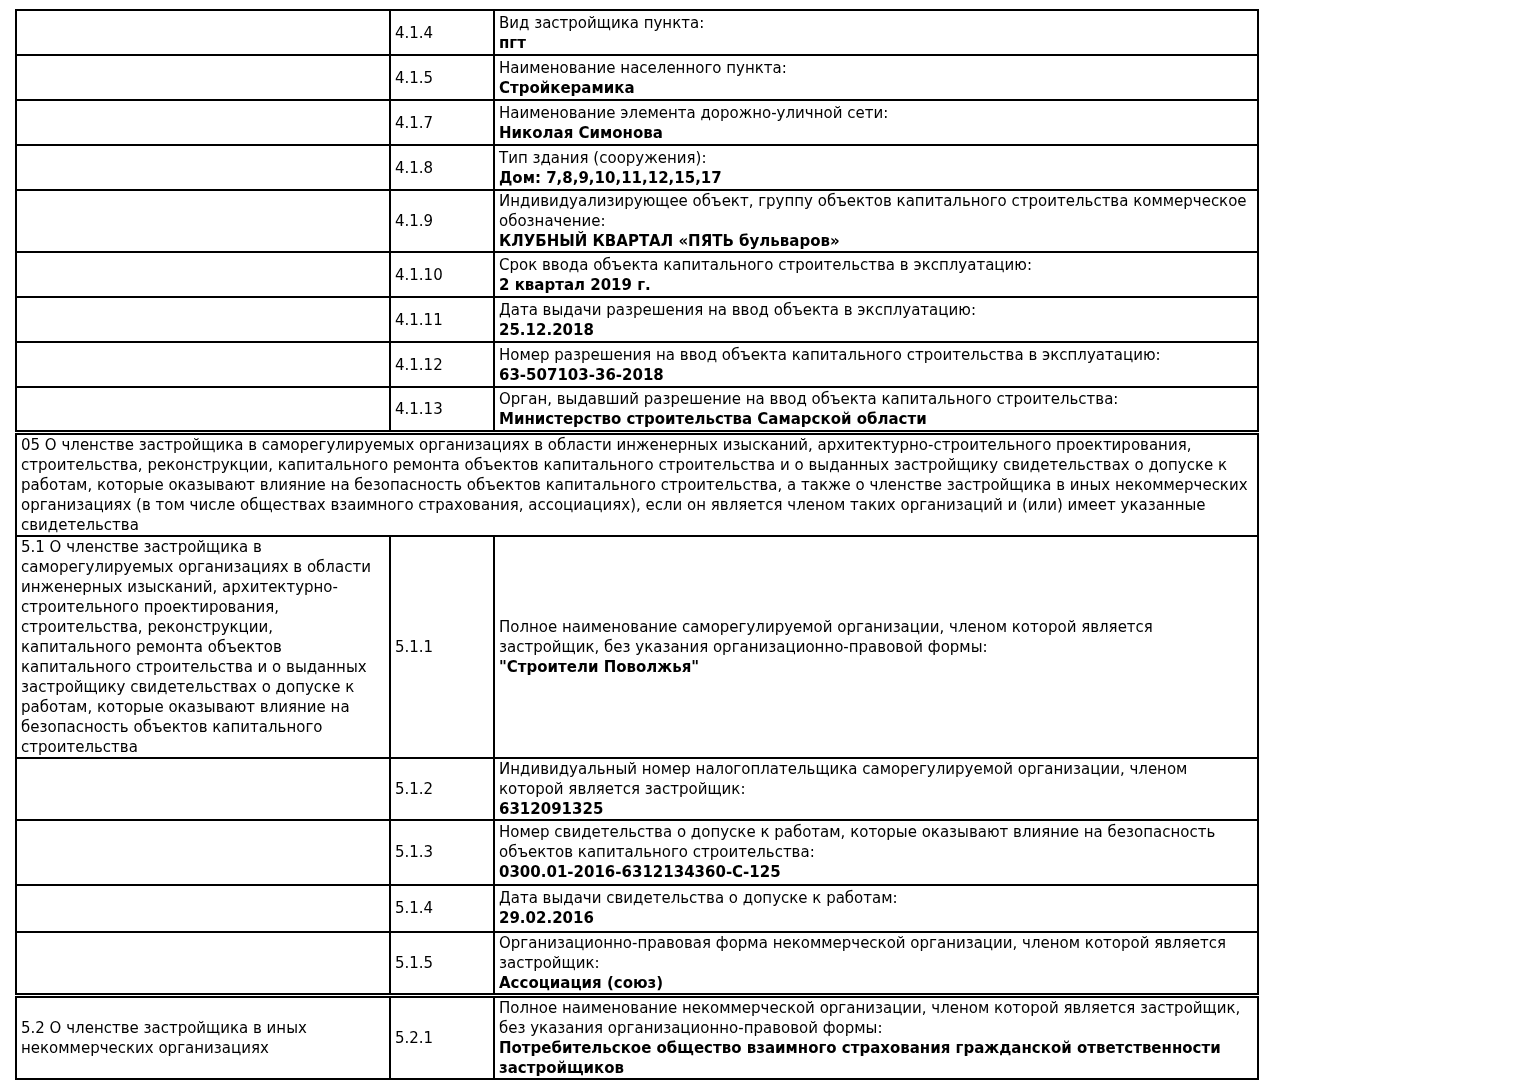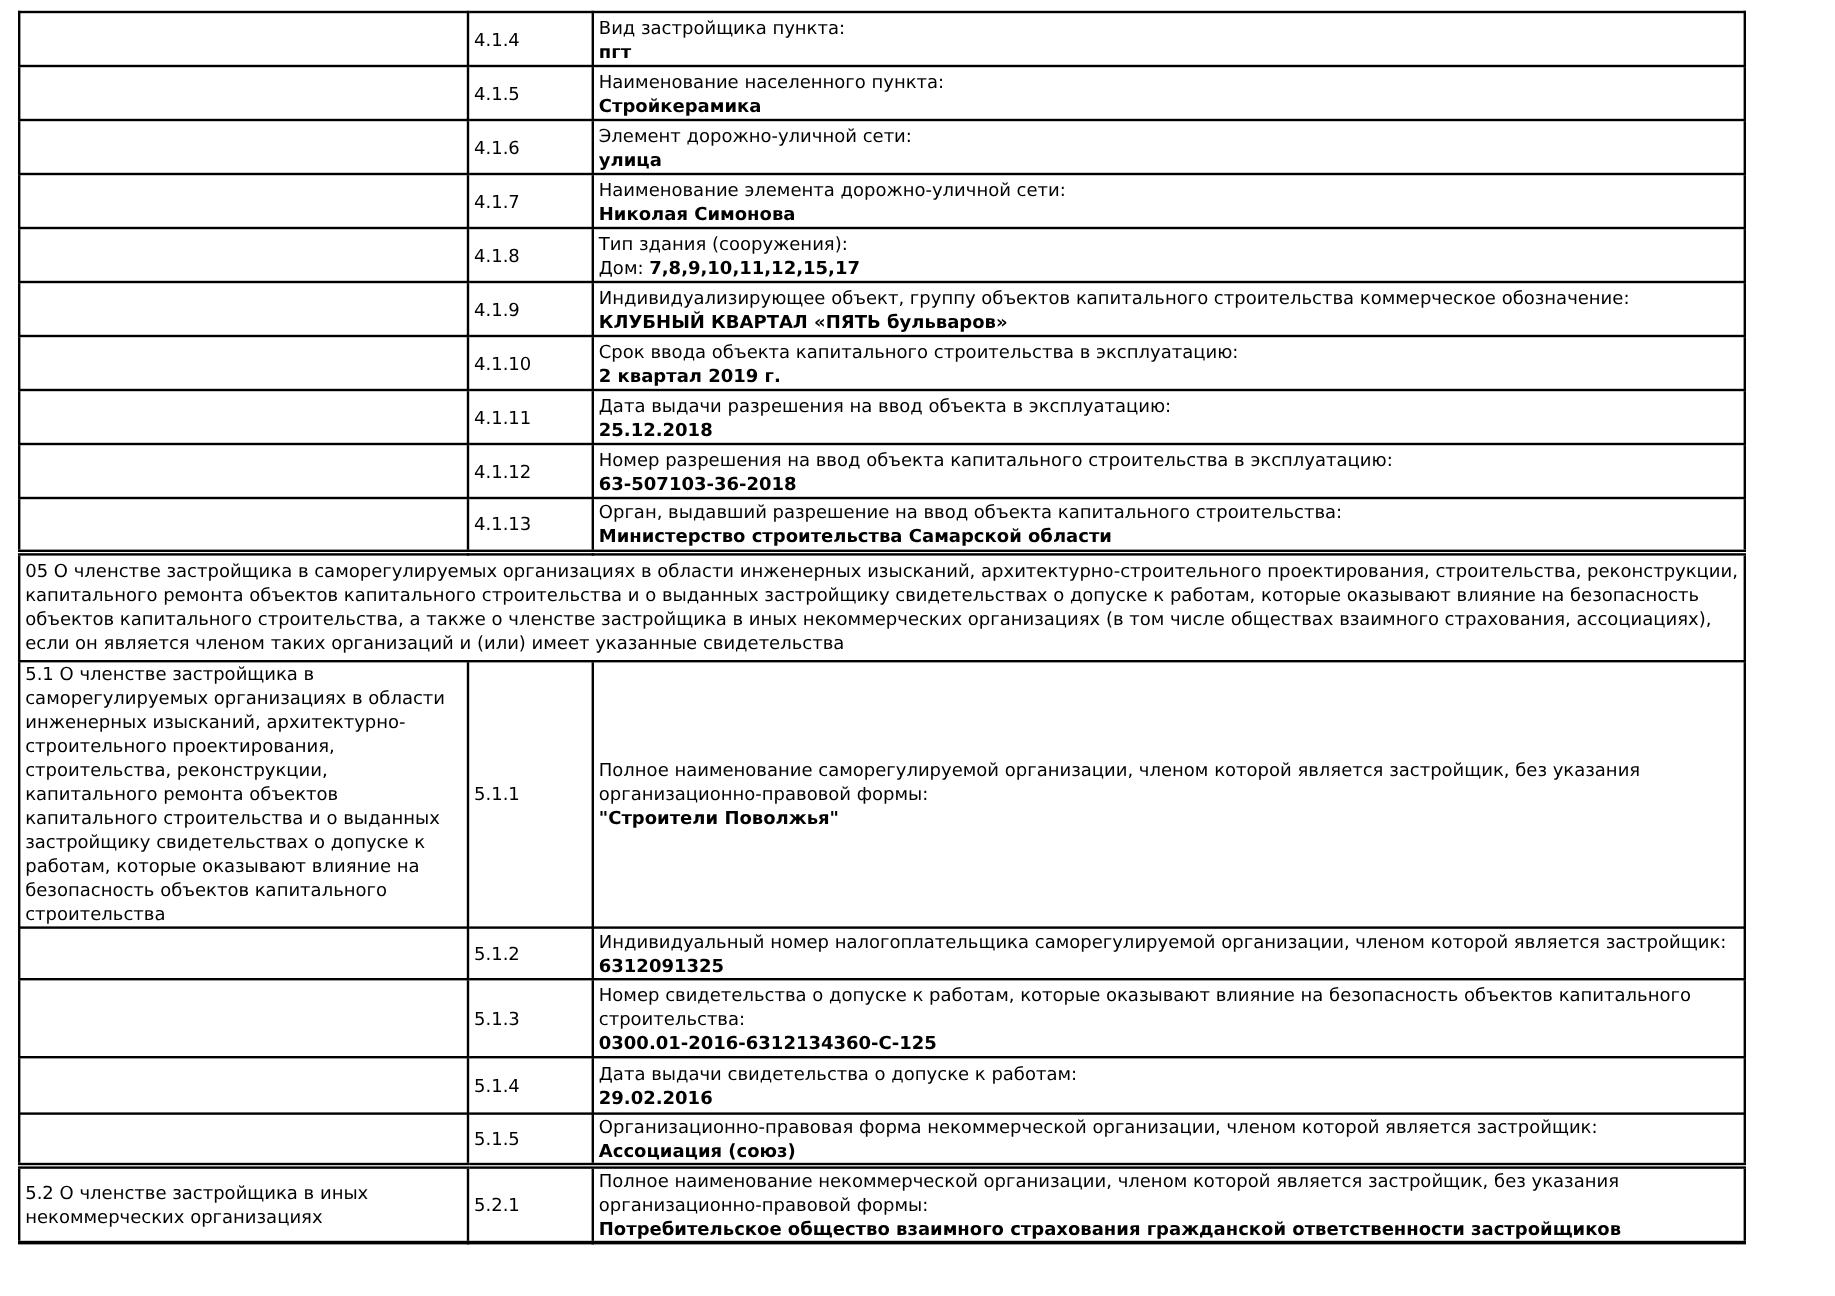--- a/index.html
+++ b/index.html
@@ -16,35 +16,35 @@
     overflow: hidden;
   }
   .doc {
     position: absolute;
     left: 15px;
     top: 9px;
   }
   table.decl {
     border-collapse: collapse;
     table-layout: fixed;
-    width: 1440px;
+    width: 1244px;
   }
   table.decl td {
     border: 2px solid #000000;
     padding: 0 4px;
     vertical-align: middle;
     line-height: 20px;
     overflow: hidden;
   }
   td.c-left   { vertical-align: middle; }
   td.c-code   { vertical-align: middle; }
   td.c-content{ vertical-align: middle; }
   td.v-top    { vertical-align: top; padding-top: 2px; }
   .lbl { font-weight: normal; }
-  .val .vp { font-weight: normal; }
+  .val .vp { font-weight: bold; }
   .val .vb { font-weight: bold; }
   tr.h45  { height: 45px; }
   tr.h91  { height: 91px; }
   tr.h222 { height: 222px; margin-left: 19px; }
   tr.h43  { height: 43px; }
   tr.h65  { height: 65px; }
   tr.h47  { height: 47px; }
   tr.h40  { height: 40px; }
   tr.h63  { height: 63px; }
   td.section-cell {
@@ -79,28 +79,20 @@
 
     <tr class="h45">
       <td class="c-left"></td>
       <td class="c-code">4.1.5</td>
       <td class="c-content">
         <div class="lbl">Наименование населенного пункта:</div>
         <div class="val"><span class="vp"></span><span class="vb">Стройкерамика</span></div>
       </td>
     </tr>
 
-    <tr class="h45">
-      <td class="c-left"></td>
-      <td class="c-code">4.1.6</td>
-      <td class="c-content">
-        <div class="lbl">Элемент дорожно-уличной сети:</div>
-        <div class="val"><span class="vp"></span><span class="vb">улица</span></div>
-      </td>
-    </tr>
 
     <tr class="h45">
       <td class="c-left"></td>
       <td class="c-code">4.1.7</td>
       <td class="c-content">
         <div class="lbl">Наименование элемента дорожно-уличной сети:</div>
         <div class="val"><span class="vp"></span><span class="vb">Николая Симонова</span></div>
       </td>
     </tr>
 

